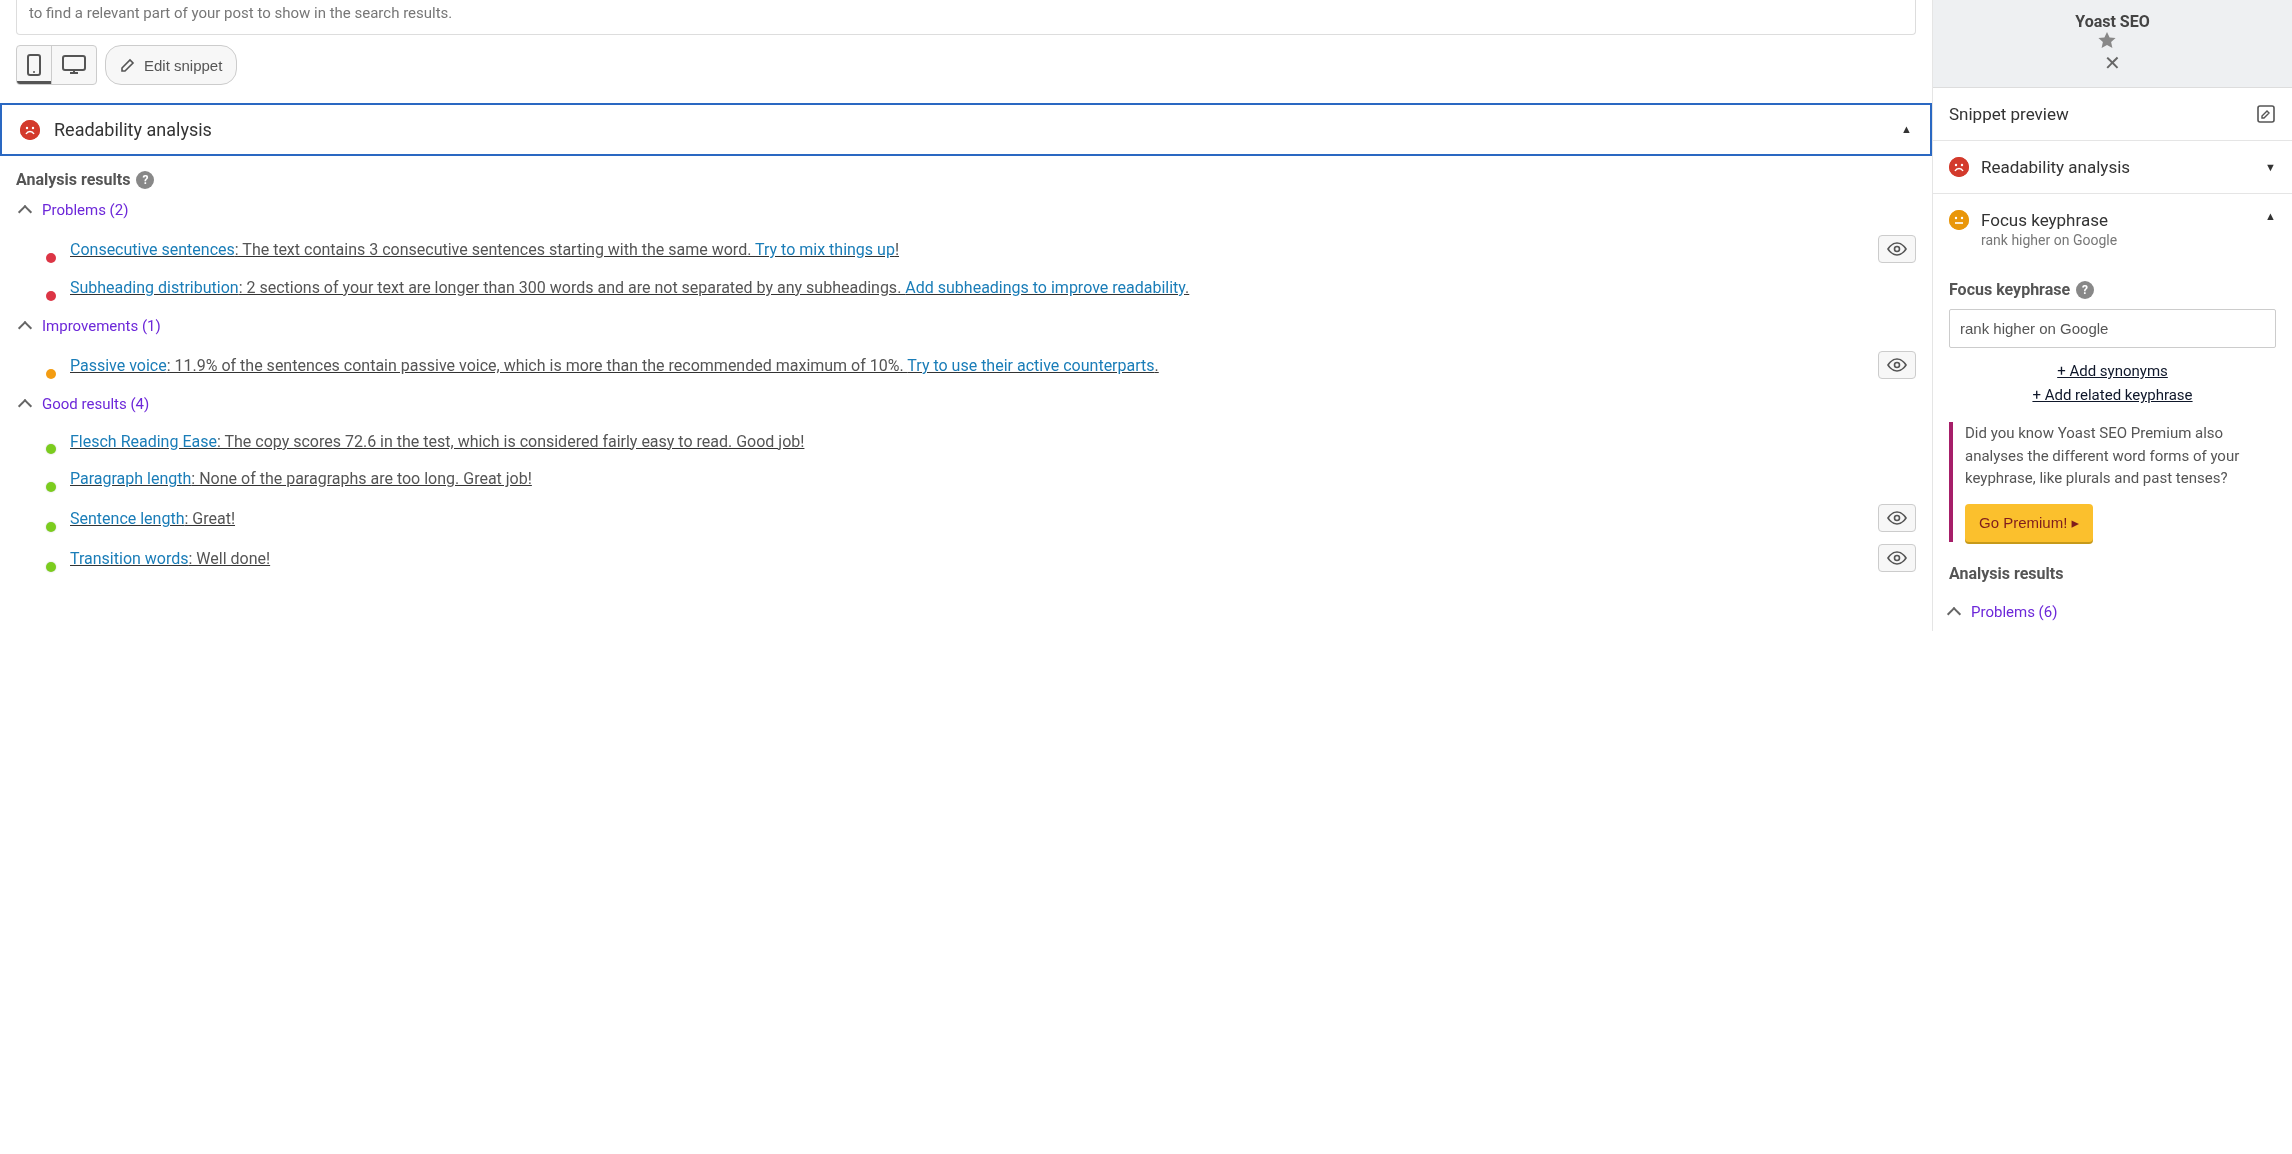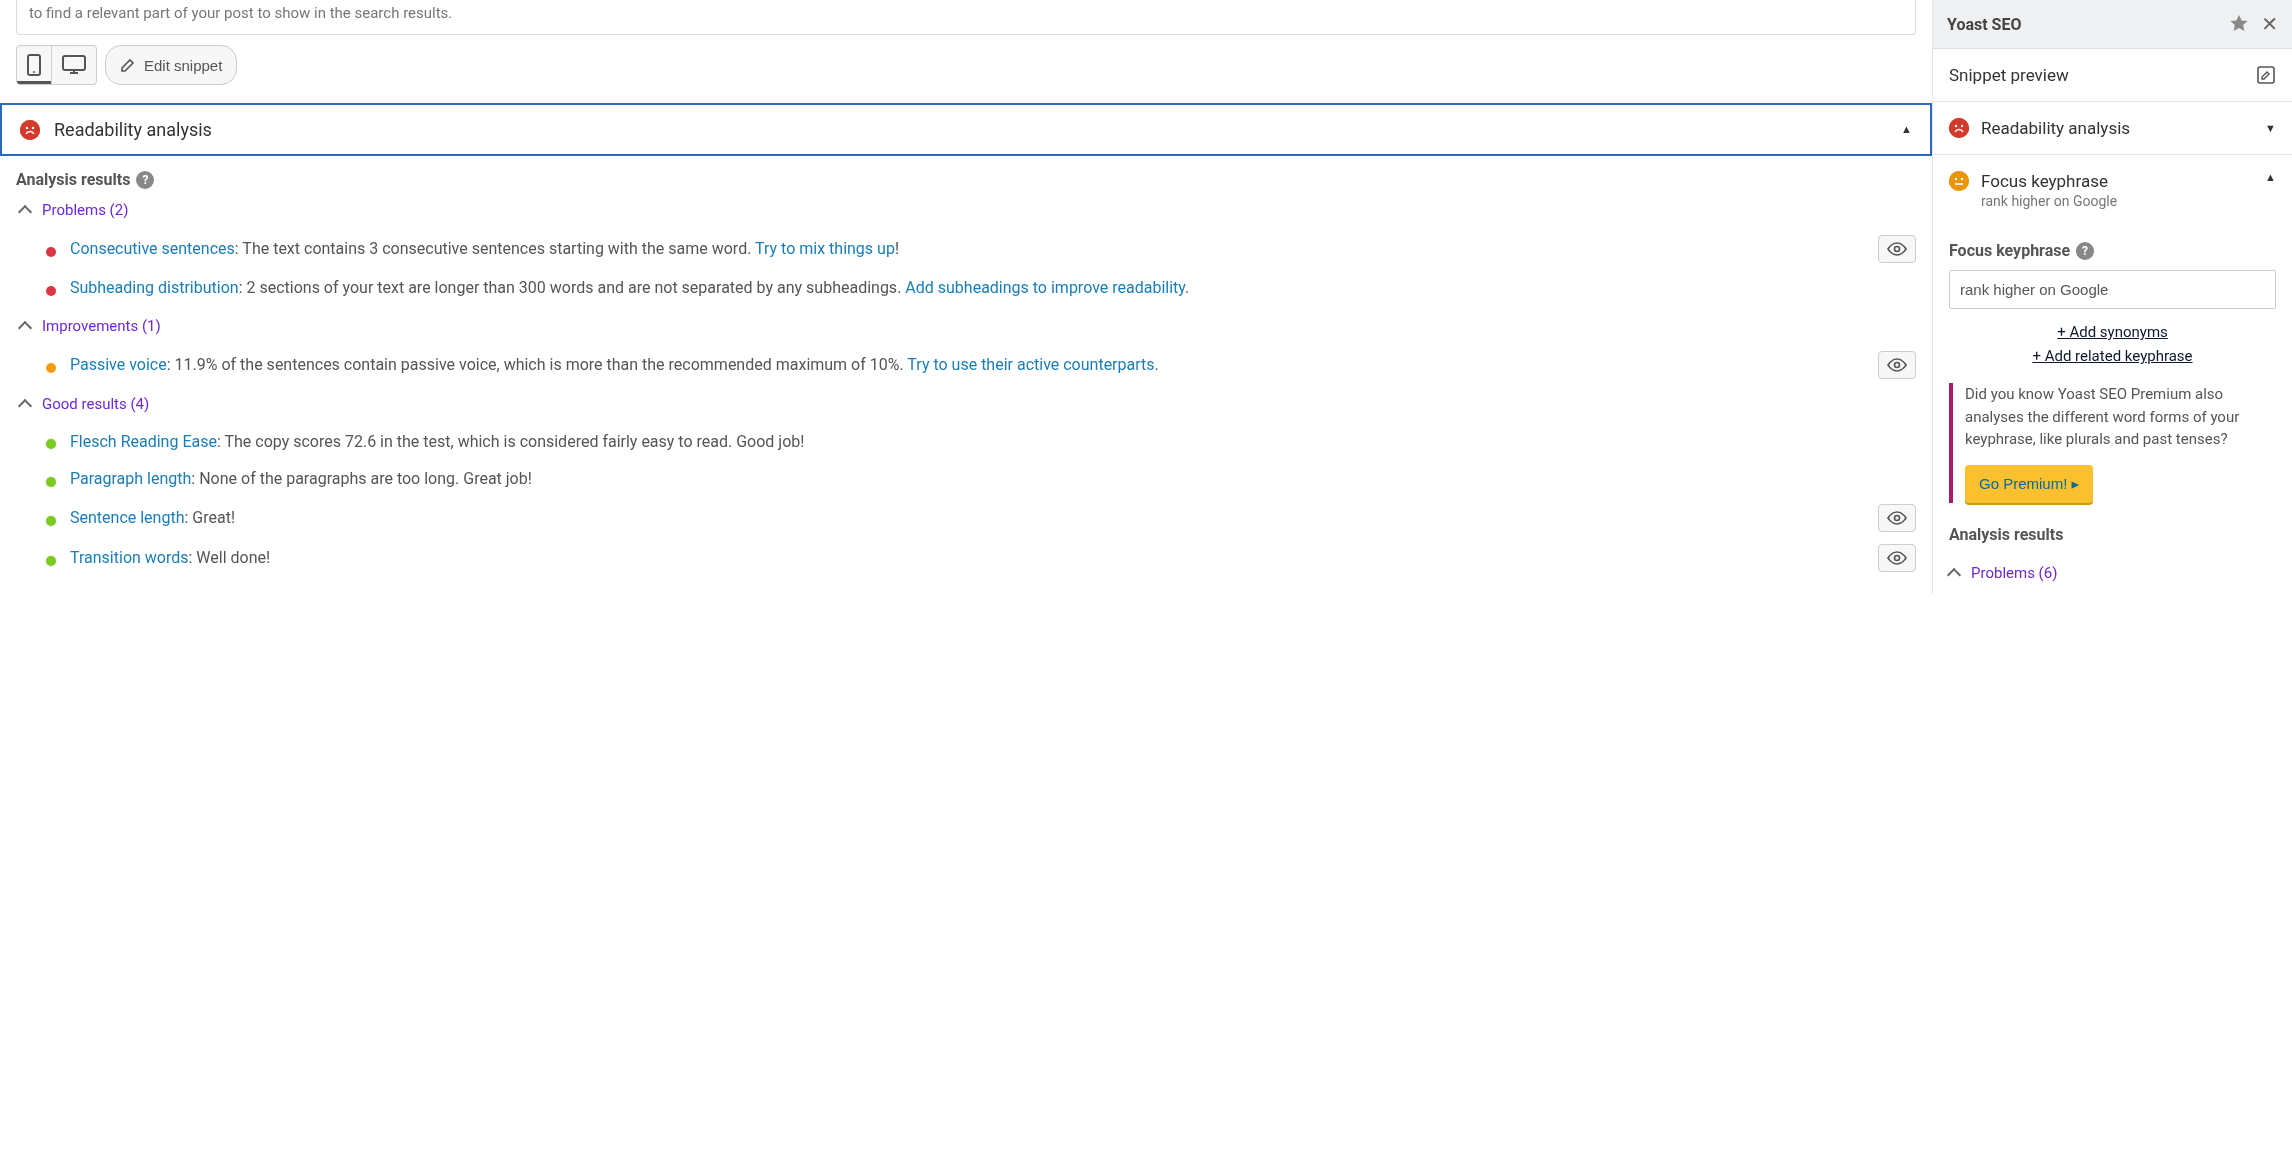--- a/index.html
+++ b/index.html
@@ -60,37 +60,37 @@
 .group-header {
   display: flex; align-items: center; gap: 12px;
   color: #6d28d9; font-size: 15px; margin: 10px 0 10px 4px;
   cursor: pointer;
 }
 .chevron-up {
   width: 10px; height: 10px; border-left: 2px solid #666; border-top: 2px solid #666;
   transform: rotate(45deg); margin-top: 4px;
 }
 
-.item-row { display: flex; align-items: center; padding: 6px 0; }
+.item-row { display: flex; align-items: flex-end; padding: 6px 0; text-decoration: underline; }
 .bullet { width: 10px; height: 10px; border-radius: 50%; margin: 6px 14px 0 30px; flex-shrink: 0; }
 .bullet.red { background: #dc3545; }
 .bullet.orange { background: #f39c12; }
 .bullet.green { background: #7bcc1e; box-shadow: 0 0 2px rgba(0,0,0,0.2); }
 .item-text { flex: 1; font-size: 16px; line-height: 1.6; color: #555; padding-right: 10px; }
 .item-text a { color: #1a7db8; text-decoration: none; }
 .eye-btn {
   border: 1px solid #ccc; border-radius: 4px; background: #f7f7f7;
   width: 38px; height: 28px; display: flex; align-items: center; justify-content: center;
   cursor: pointer; margin-left: 8px; flex-shrink: 0;
 }
 
 
 .sb-header {
   background: #eef0f2; border-bottom: 1px solid #ddd;
-  padding: 12px 14px; display: flex; align-items: center;
+  padding: 12px 14px; display: flex; align-items: center; flex-direction: column;
 }
 .sb-header .sb-title { font-weight: 700; font-size: 16px; color: #444; flex: 1; }
 .sb-header .star { color: #888; margin-right: 12px; cursor: pointer; }
 .sb-header .close { color: #666; font-size: 20px; cursor: pointer; }
 
 .sb-row {
   border-bottom: 1px solid #e5e5e5;
   padding: 16px 16px; display: flex; align-items: center; cursor: pointer;
 }
 .sb-row .label { flex: 1; font-size: 17px; color: #333; }
@@ -108,21 +108,21 @@
   width: 100%; border: 1px solid #ccc; padding: 10px 10px; font-size: 15px; color: #555;
   border-radius: 2px;
 }
 .sb-link { color: #0f172a; text-decoration: underline; font-size: 15px; display: block; margin-top: 6px; cursor: pointer; text-align: center; }
 .sb-promo {
   border-left: 4px solid #a61e69; padding: 0 0 0 12px; margin-top: 18px;
   color: #555; font-size: 15px; line-height: 1.5;
 }
 .premium-btn {
   background: #fbc02d; border: none; border-radius: 4px; padding: 10px 14px;
-  font-size: 15px; color: #0369a1; cursor: pointer; margin-top: 14px;
+  font-size: 15px; color: #7f1d1d; cursor: pointer; margin-top: 14px;
   box-shadow: 0 2px 0 #c79a1a; display: inline-flex; align-items: center; gap: 4px;
 }
 .sb-results-title { font-weight: 700; font-size: 16px; color: #555; padding: 6px 16px 10px; }
 
 svg { display: block; }
 </style>
 </head>
 <body>
 
 <div class="container">

